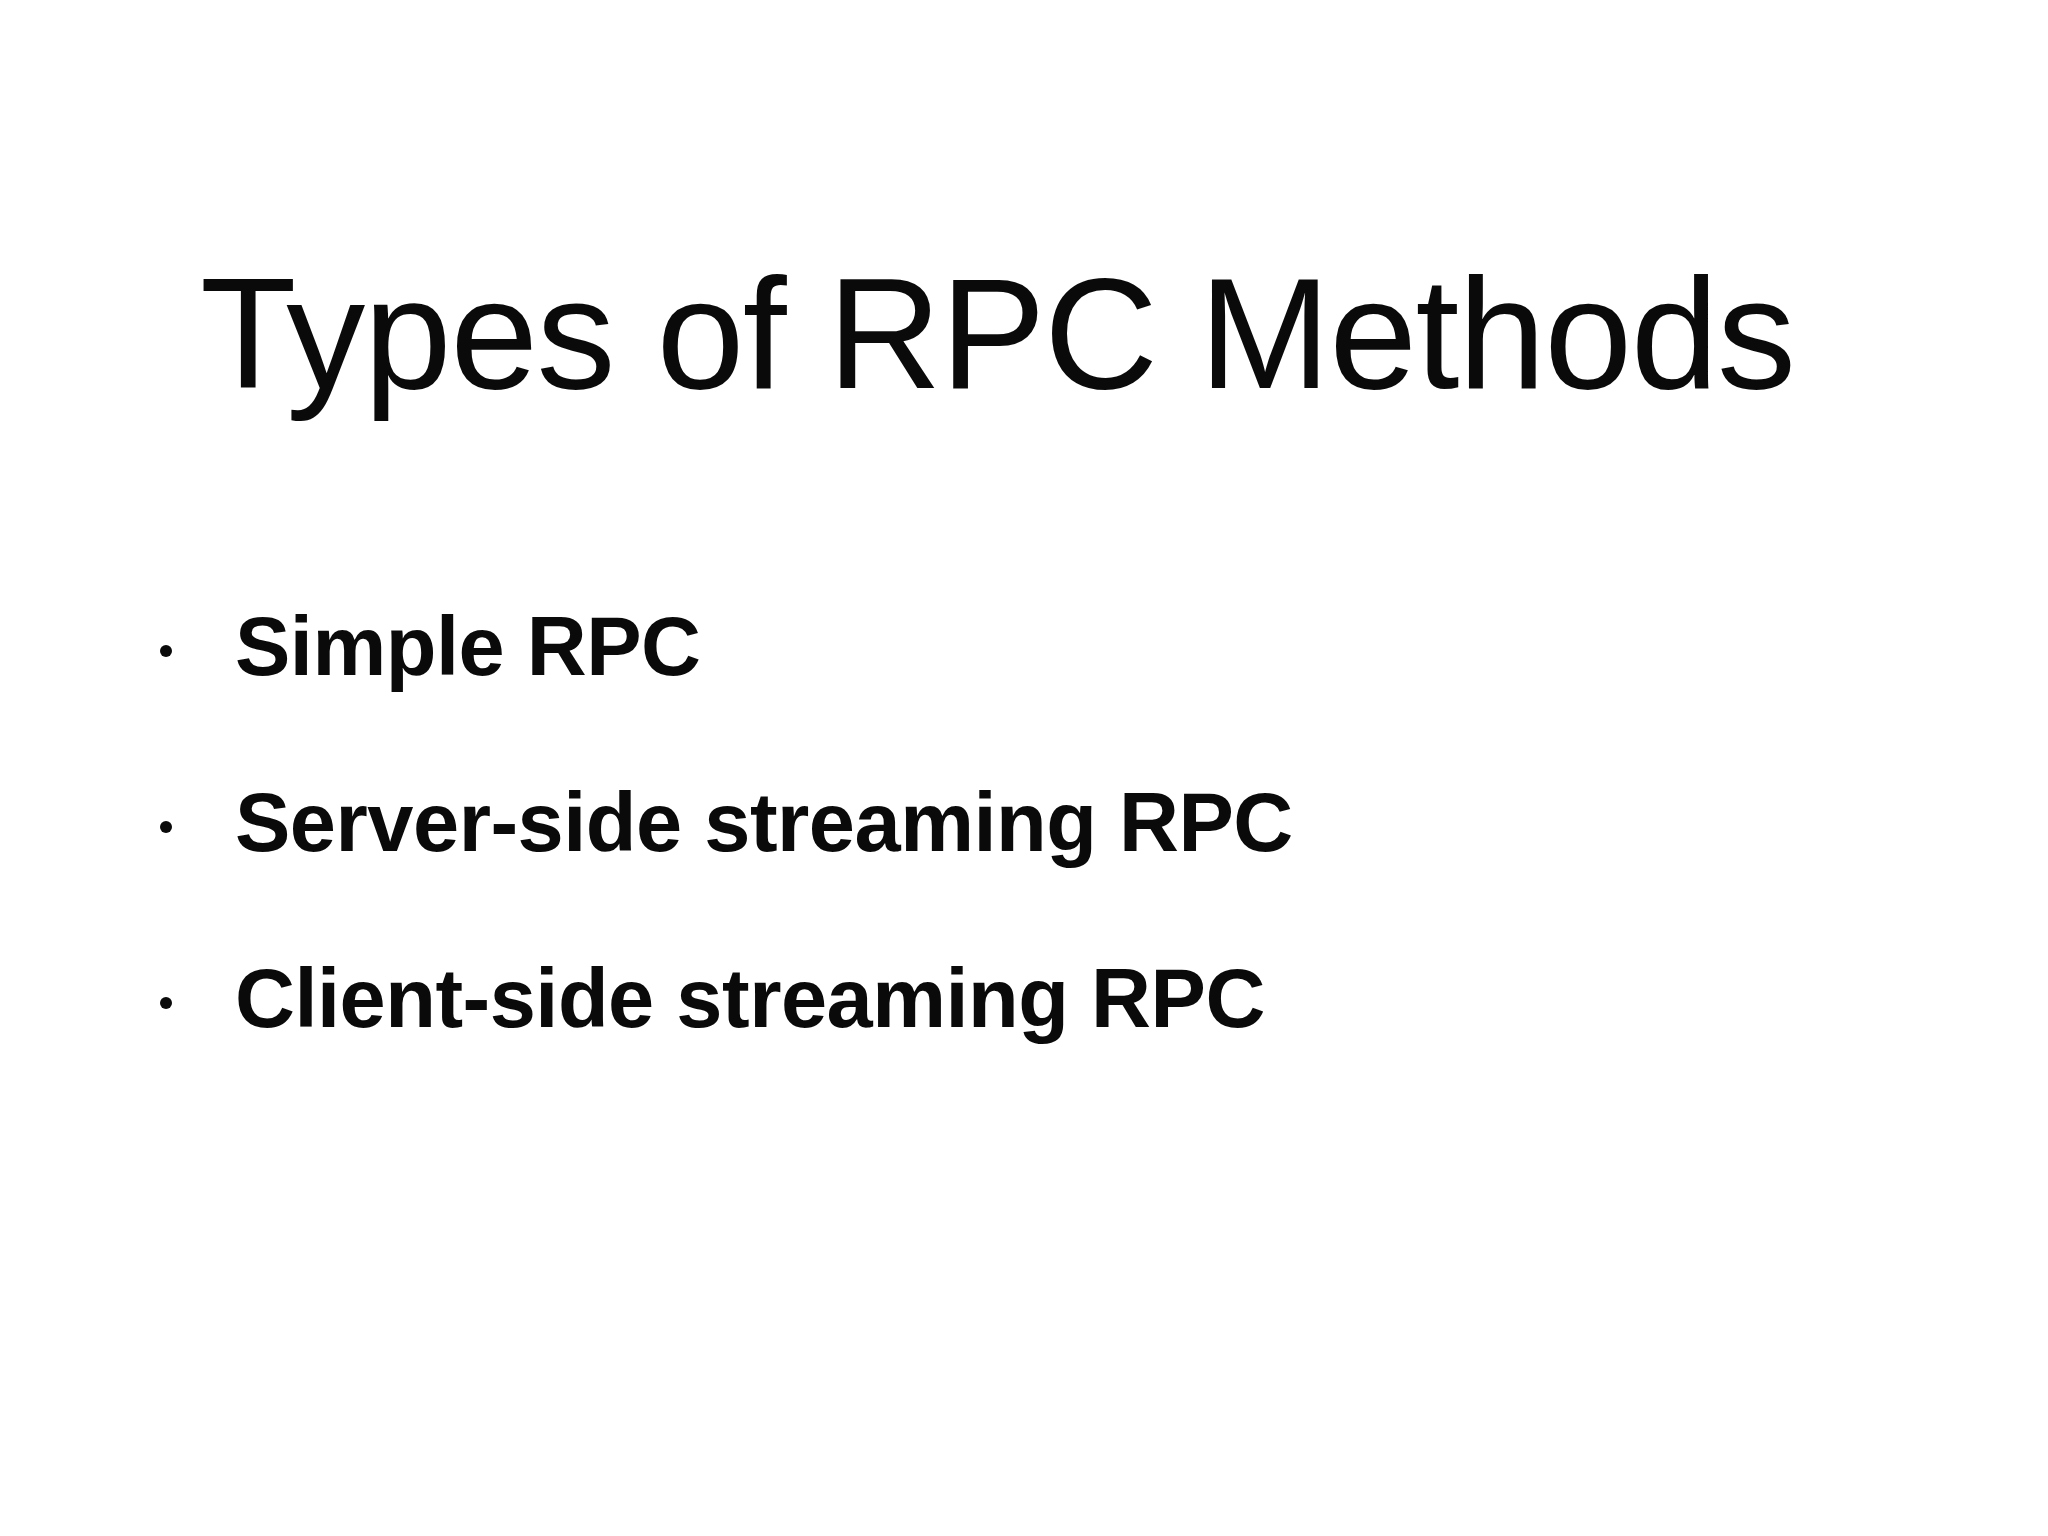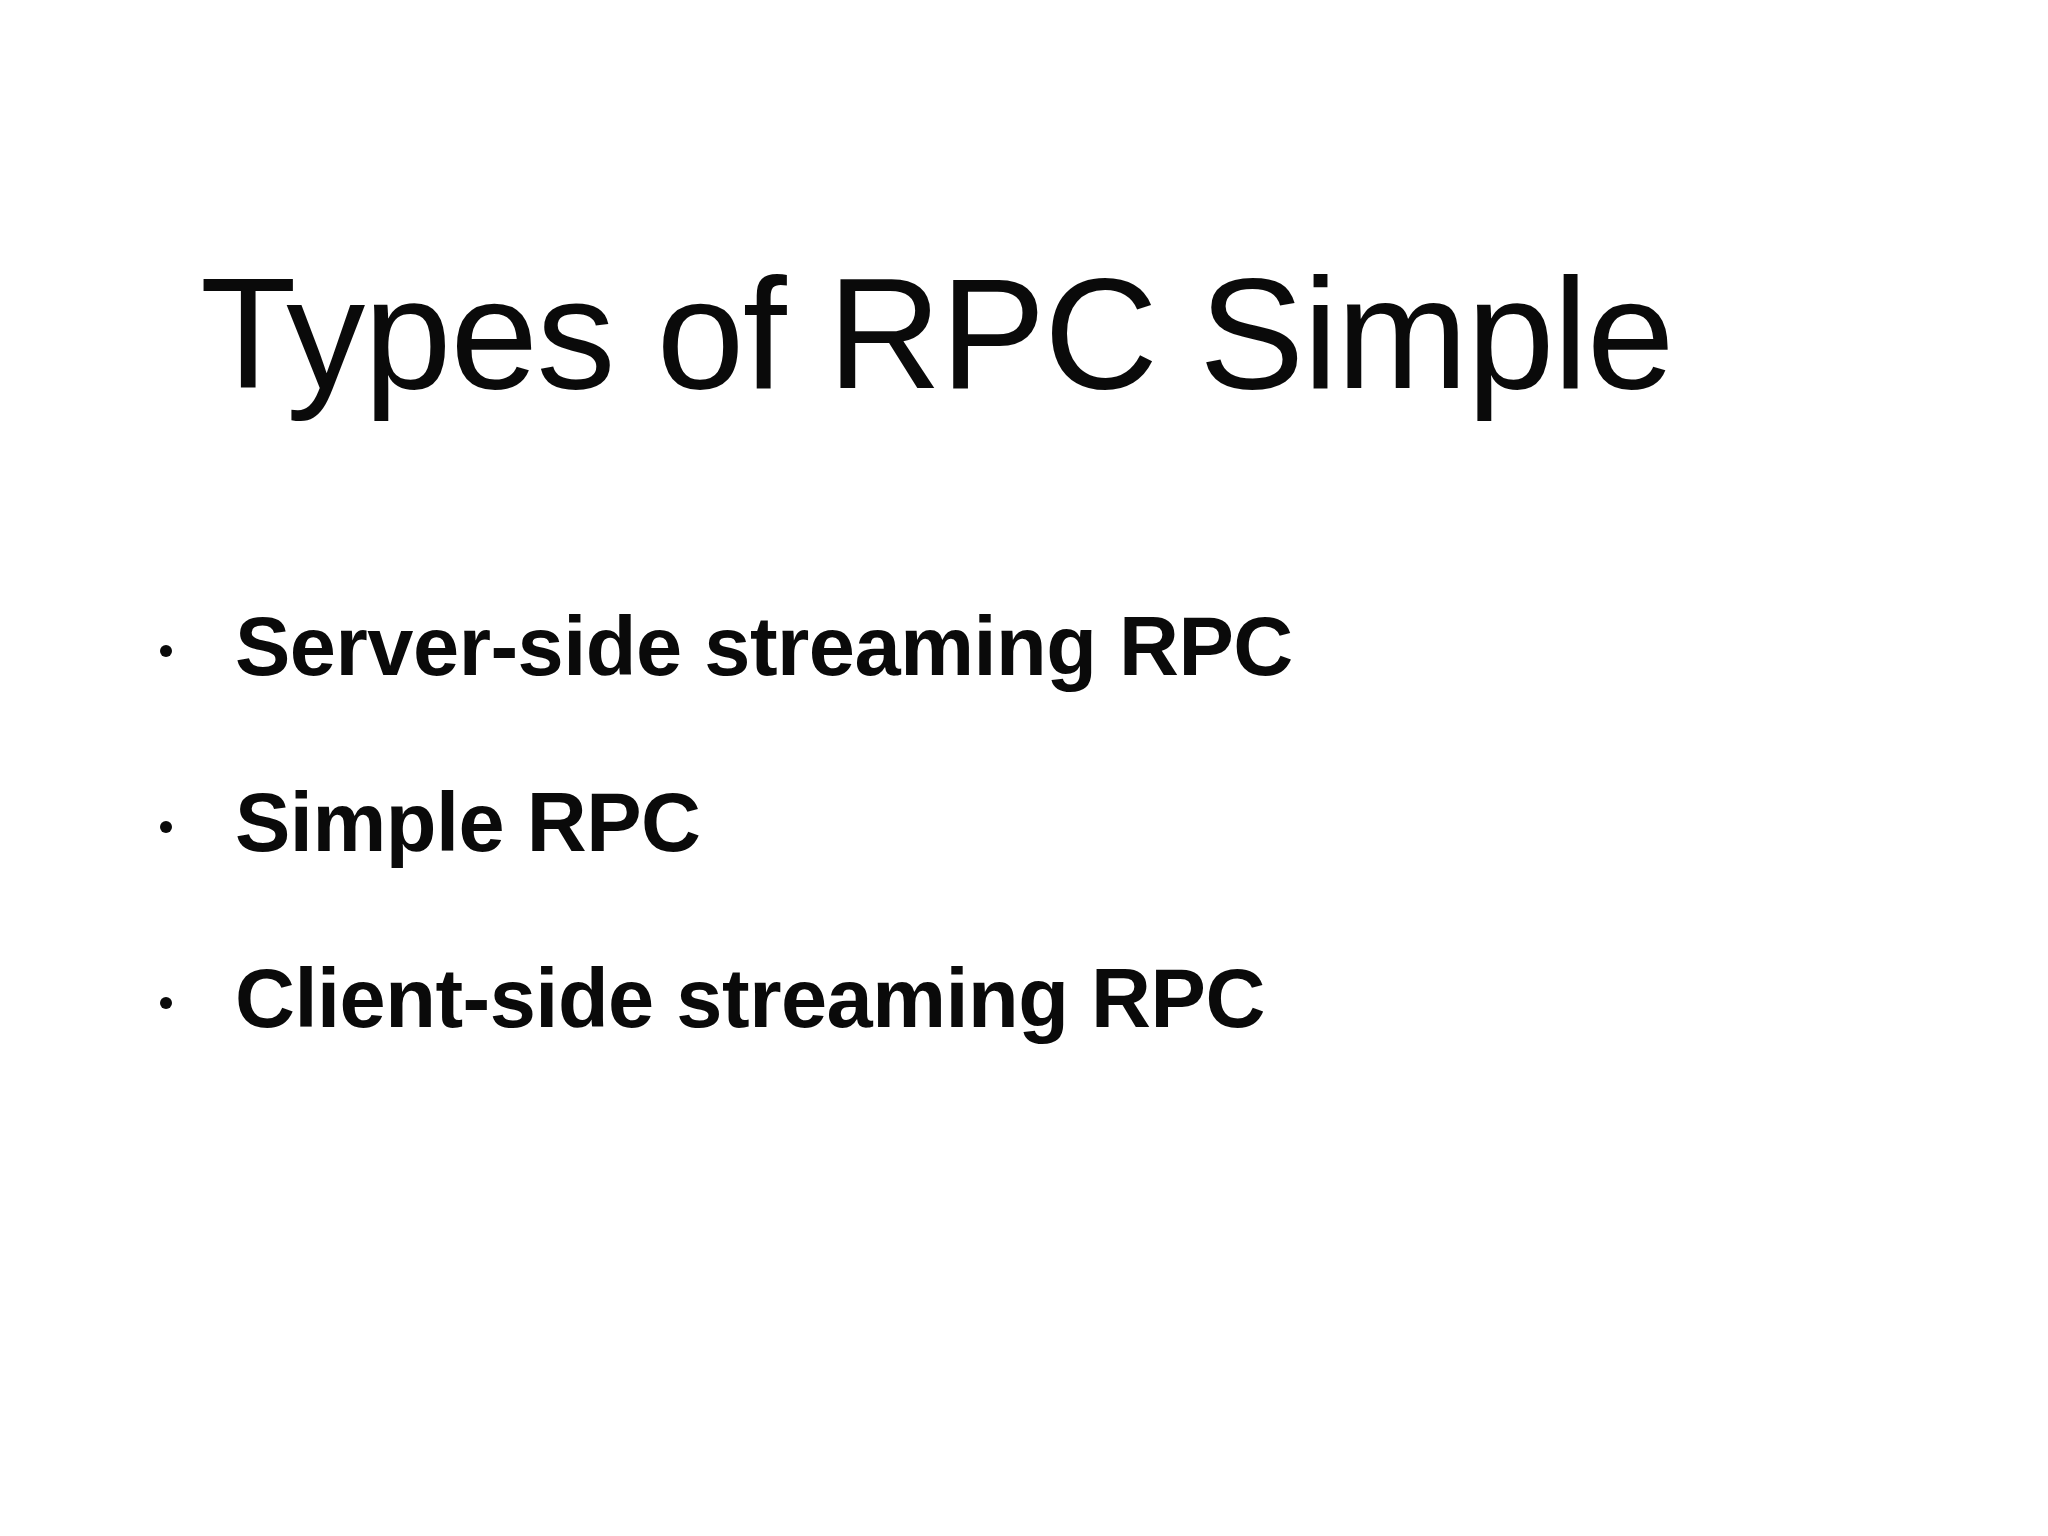--- a/index.html
+++ b/index.html
@@ -67,32 +67,32 @@
     color: #0a0a0a;
     white-space: nowrap;
     font-family: "Liberation Sans", sans-serif;
   }
 </style>
 </head>
 <body>
 
 <div class="slide">
 
-  <h1 class="slide-title">Types of RPC Simple</h1>
+  <h1 class="slide-title">Types of RPC Methods</h1>
 
   <ul class="bullet-list">
 
     <li class="bullet-item">
       <span class="bullet-marker"></span>
-      <span class="bullet-text">Server-side streaming RPC</span>
+      <span class="bullet-text">Simple RPC</span>
     </li>
 
     <li class="bullet-item">
       <span class="bullet-marker"></span>
-      <span class="bullet-text">Simple RPC</span>
+      <span class="bullet-text">Server-side streaming RPC</span>
     </li>
 
     <li class="bullet-item">
       <span class="bullet-marker"></span>
       <span class="bullet-text">Client-side streaming RPC</span>
     </li>
 
 
   </ul>
 

